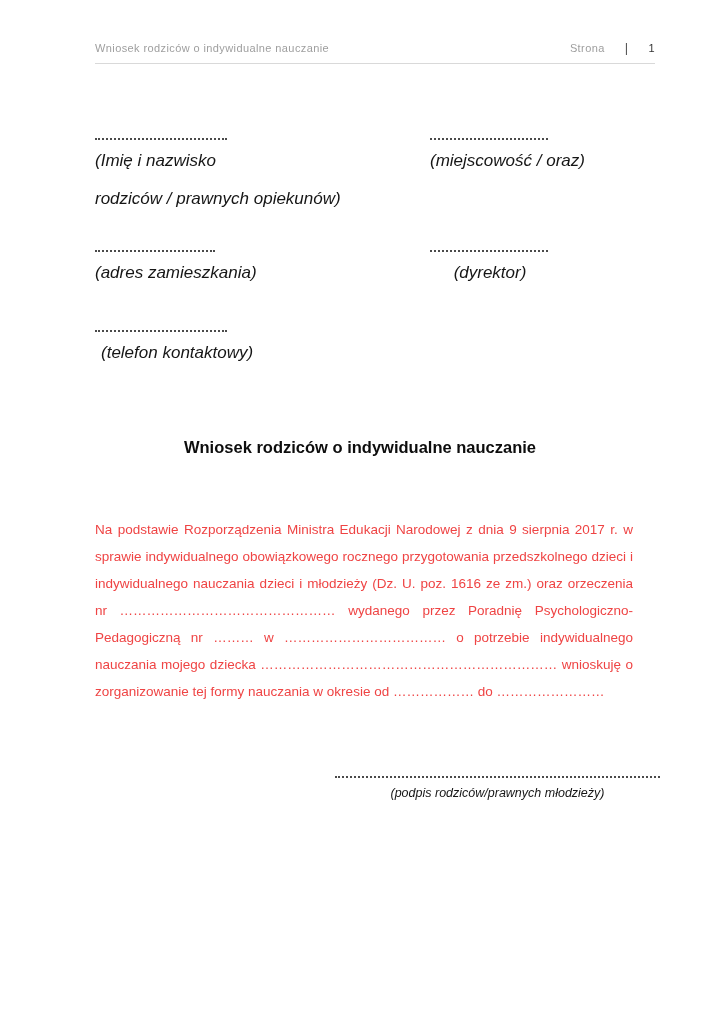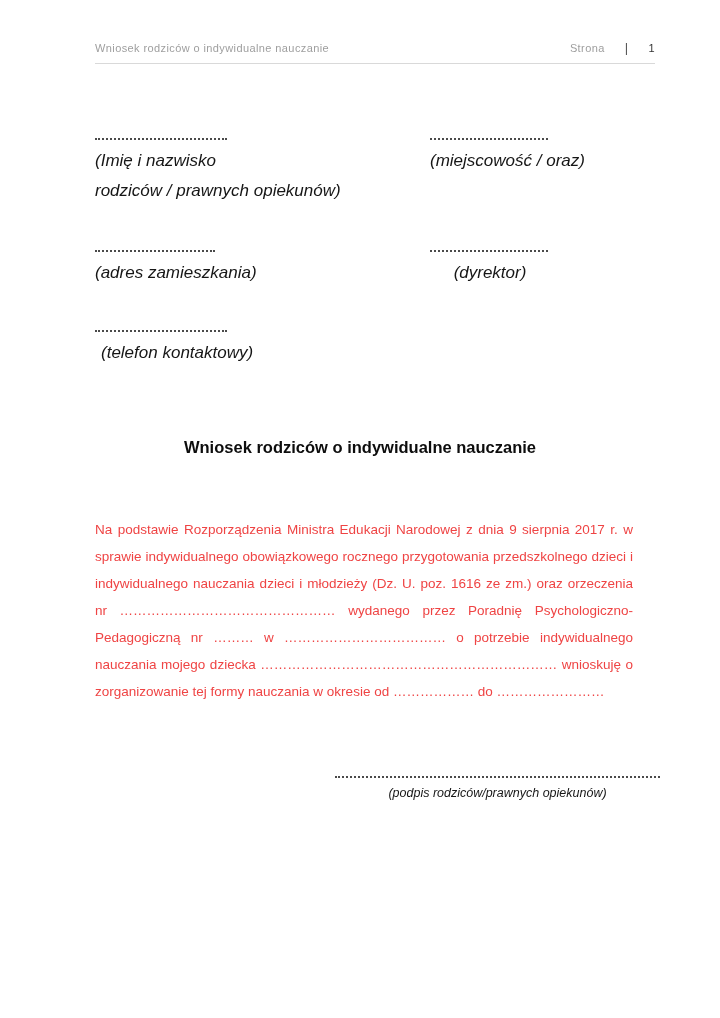--- a/index.html
+++ b/index.html
@@ -94,21 +94,21 @@
       <span>Strona</span>
       <span class="sep">|</span>
       <span class="num">1</span>
     </span>
   </div>
 
   <div class="fieldrow row1">
     <div class="col-left">
       <span class="dots w130"></span>
       <div class="label">(Imię i nazwisko</div>
-      <div class="label" style="margin-top:4px;">rodziców / prawnych opiekunów)</div>
+      <div class="label" style="margin-top:12px;">rodziców / prawnych opiekunów)</div>
     </div>
     <div class="col-right">
       <span class="dots w118"></span>
       <div class="label">(miejscowość / oraz)</div>
     </div>
   </div>
 
   <div class="fieldrow row3">
     <div class="col-left">
       <span class="dots w130"></span>
@@ -126,17 +126,17 @@
       <div class="label center-label">(dyrektor)</div>
     </div>
   </div>
 
   <div class="main-title">Wniosek rodziców o indywidualne nauczanie</div>
 
   <div class="body-par">Na podstawie Rozporządzenia Ministra Edukacji Narodowej z dnia 9 sierpnia 2017 r. w sprawie indywidualnego obowiązkowego rocznego przygotowania przedszkolnego dzieci i indywidualnego nauczania dzieci i młodzieży (Dz. U. poz. 1616 ze zm.) oraz orzeczenia nr ………………………………………… wydanego przez Poradnię Psychologiczno-Pedagogiczną nr ……… w ……………………………… o potrzebie indywidualnego nauczania mojego dziecka ………………………………………………………… wnioskuję o zorganizowanie tej formy nauczania w okresie od ……………… do ……………………</div>
 
   <div class="signature">
     <span class="sigline"></span>
-    <div class="caption">(podpis rodziców/prawnych opiekunów)</div>
+    <div class="caption">(podpis rodziców/prawnych młodzieży)</div>
   </div>
 
 
 </div>
 
 </body></html>

